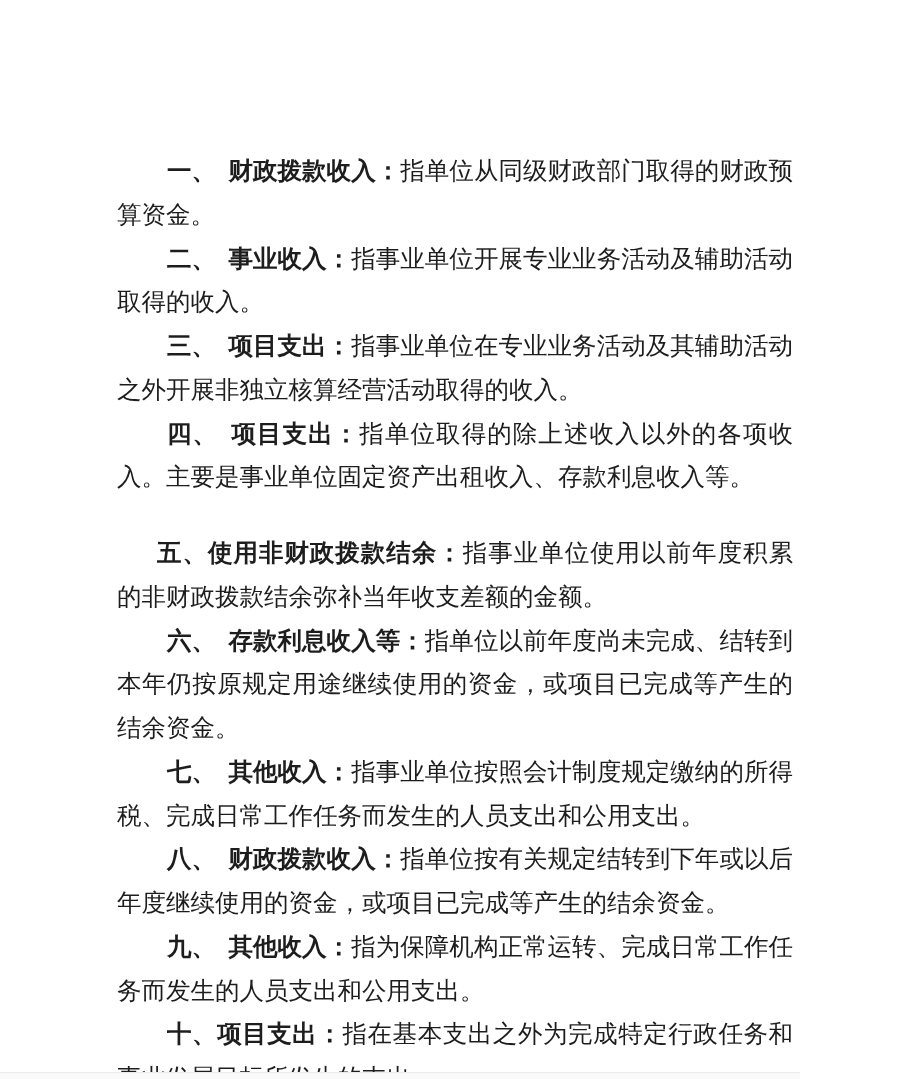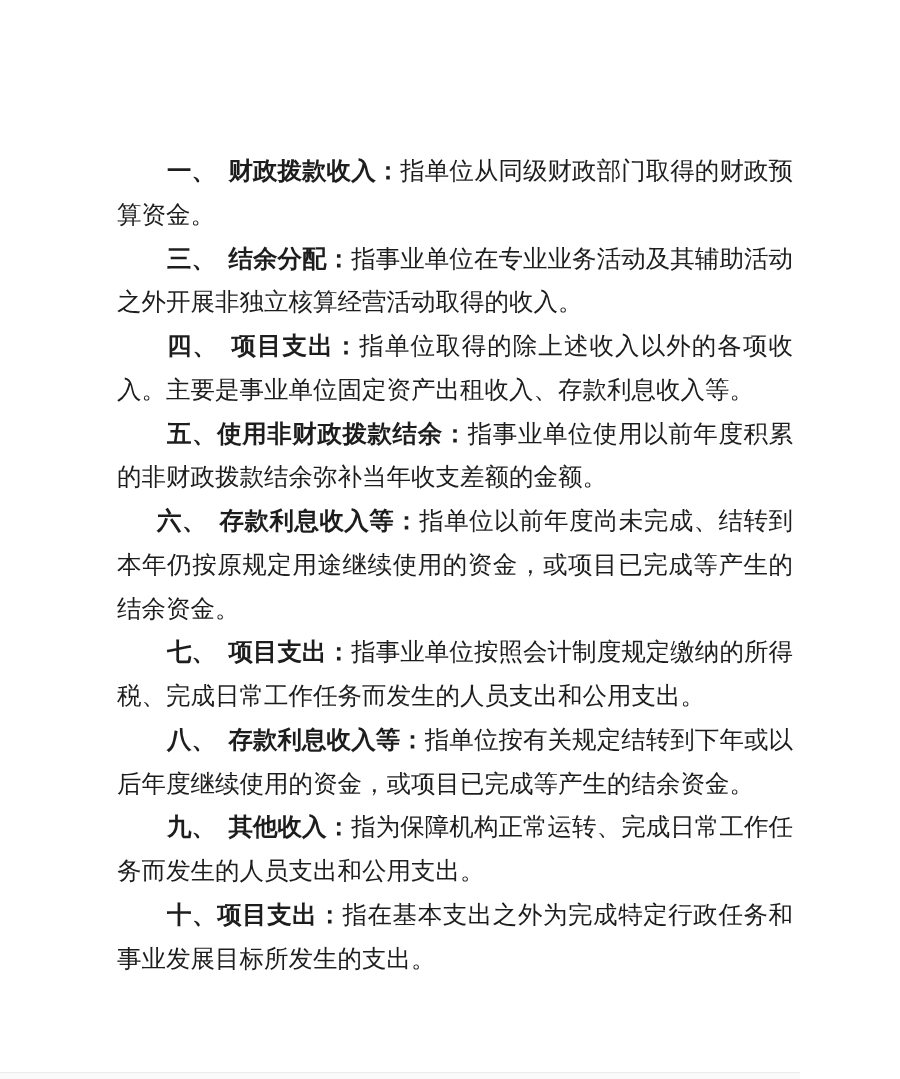--- a/index.html
+++ b/index.html
@@ -34,20 +34,21 @@
       text-justify: inter-character;
     }
     .para {
       margin: 0;
       padding: 0;
       text-indent: 50px;
     }
     
     .content .para:nth-of-type(5) {
       text-indent: 40px;
+      margin-top: 32px;
     }
     .term {
       font-weight: 700;
     }
     .page-bottom-edge {
       position: absolute;
       left: 0;
       bottom: 0;
       width: 100%;
       height: 6px;
@@ -56,32 +57,33 @@
     }
   </style>
 </head>
 <body>
 
 <div class="page">
   <div class="content">
 
     <p class="para"><span class="term">一、 财政拨款收入：</span><span>指单位从同级财政部门取得的财政预算资金。</span></p>
 
+    <p class="para"><span class="term">二、 事业收入：</span><span>指事业单位开展专业业务活动及辅助活动取得的收入。</span></p>
 
-    <p class="para"><span class="term">三、 结余分配：</span><span>指事业单位在专业业务活动及其辅助活动之外开展非独立核算经营活动取得的收入。</span></p>
+    <p class="para"><span class="term">三、 项目支出：</span><span>指事业单位在专业业务活动及其辅助活动之外开展非独立核算经营活动取得的收入。</span></p>
 
     <p class="para"><span class="term">四、 项目支出：</span><span>指单位取得的除上述收入以外的各项收入。主要是事业单位固定资产出租收入、存款利息收入等。</span></p>
 
     <p class="para"><span class="term">五、使用非财政拨款结余：</span><span>指事业单位使用以前年度积累的非财政拨款结余弥补当年收支差额的金额。</span></p>
 
     <p class="para"><span class="term">六、 存款利息收入等：</span><span>指单位以前年度尚未完成、结转到本年仍按原规定用途继续使用的资金，或项目已完成等产生的结余资金。</span></p>
 
-    <p class="para"><span class="term">七、 项目支出：</span><span>指事业单位按照会计制度规定缴纳的所得税、完成日常工作任务而发生的人员支出和公用支出。</span></p>
+    <p class="para"><span class="term">七、 其他收入：</span><span>指事业单位按照会计制度规定缴纳的所得税、完成日常工作任务而发生的人员支出和公用支出。</span></p>
 
-    <p class="para"><span class="term">八、 存款利息收入等：</span><span>指单位按有关规定结转到下年或以后年度继续使用的资金，或项目已完成等产生的结余资金。</span></p>
+    <p class="para"><span class="term">八、 财政拨款收入：</span><span>指单位按有关规定结转到下年或以后年度继续使用的资金，或项目已完成等产生的结余资金。</span></p>
 
     <p class="para"><span class="term">九、 其他收入：</span><span>指为保障机构正常运转、完成日常工作任务而发生的人员支出和公用支出。</span></p>
 
     <p class="para"><span class="term">十、项目支出：</span><span>指在基本支出之外为完成特定行政任务和事业发展目标所发生的支出。</span></p>
 
   </div>
 
   <div class="page-bottom-edge"></div>
 </div>
 

